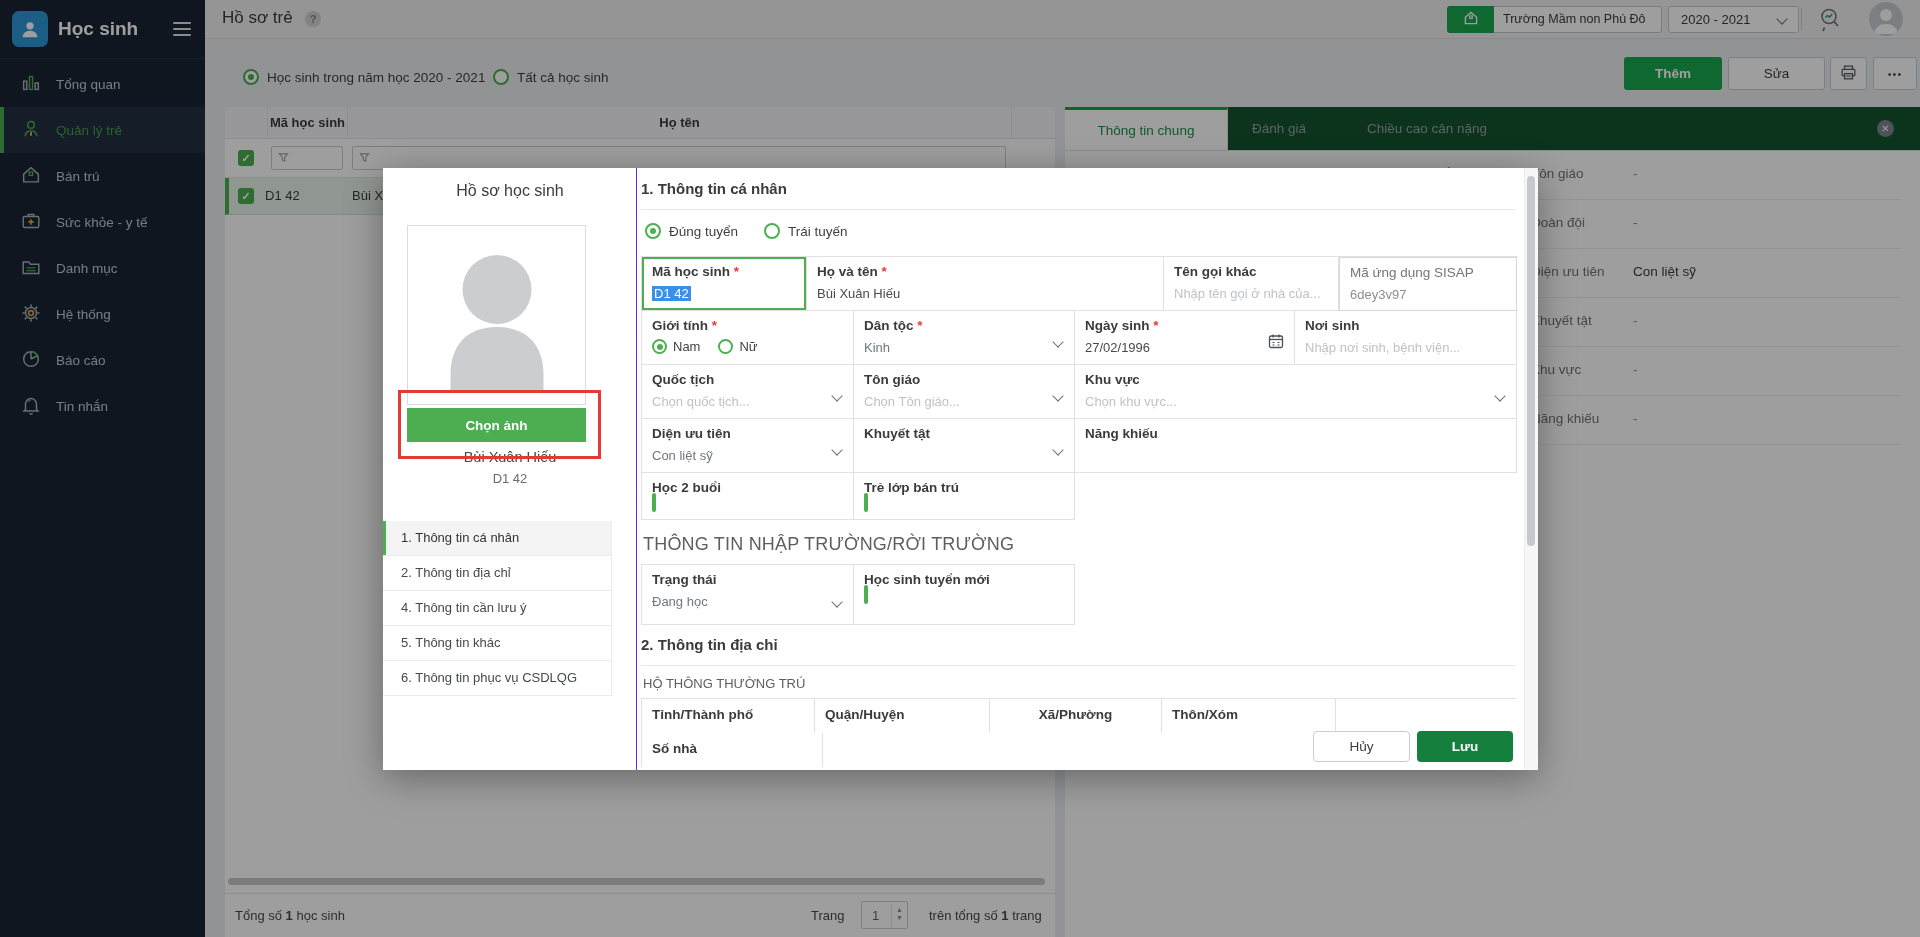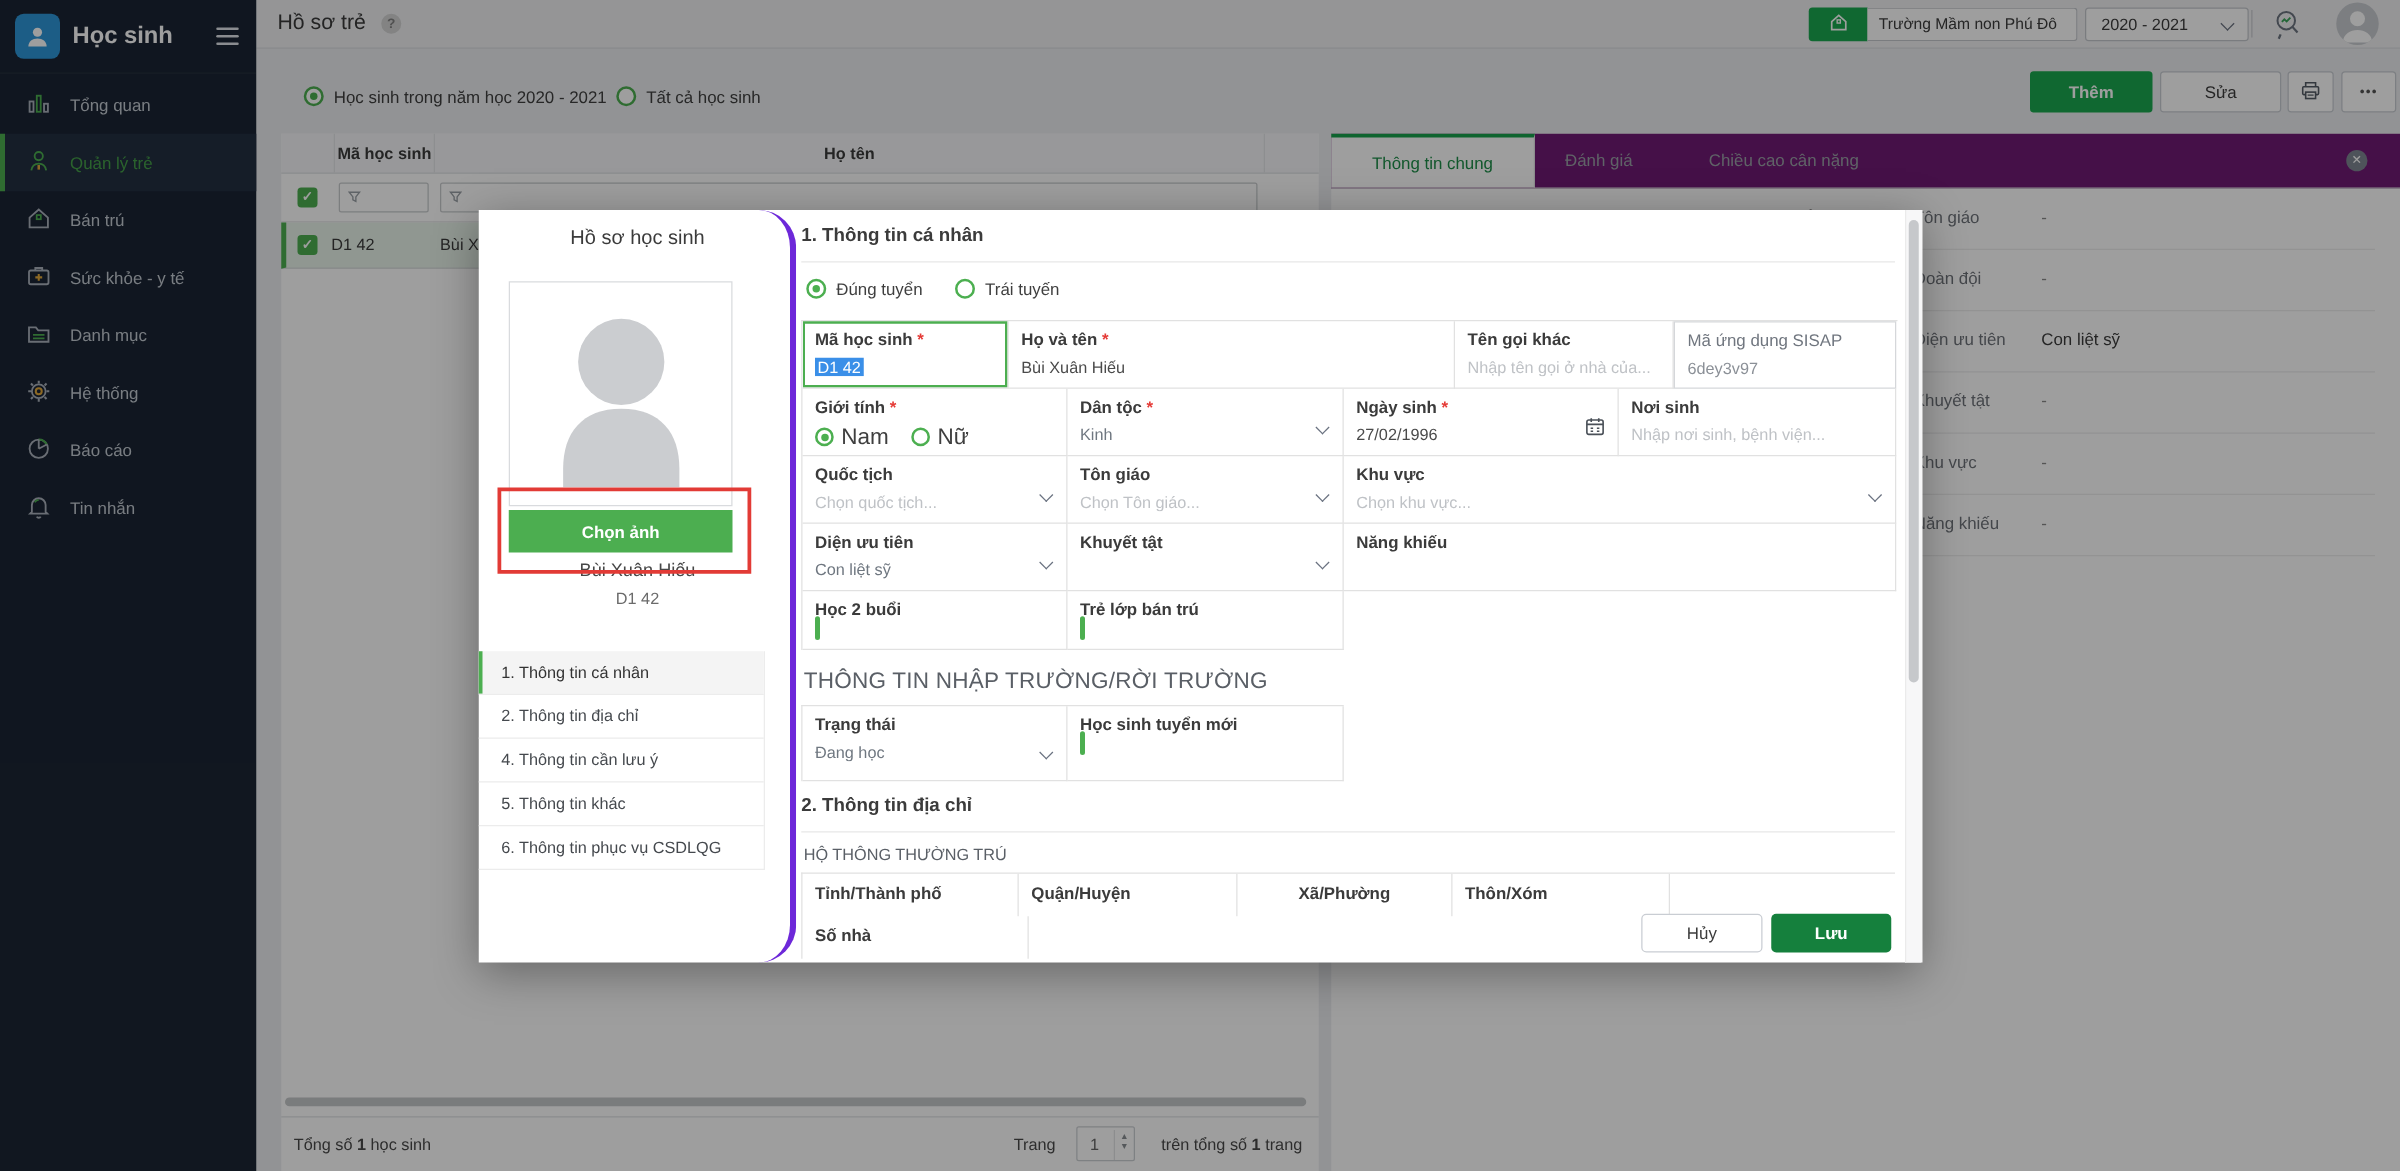--- a/index.html
+++ b/index.html
@@ -69,39 +69,39 @@
   .pg-total{position:absolute;left:10px;top:14px;}
   .pg-label{position:absolute;left:586px;top:14px;}
   .pg-box{position:absolute;left:636px;top:7px;width:47px;height:28px;border:1px solid #ccd0d4;border-radius:2px;box-sizing:border-box;background:#fff;}
   .pg-box .val{position:absolute;left:10px;top:6px;color:#666;}
   .pg-box .spin{position:absolute;right:4px;top:2px;display:flex;flex-direction:column;gap:1px;font-size:7px;color:#8a8f94;
                 border-left:1px solid #e2e4e6;padding:2px 0 0 4px;height:22px;cursor:pointer;}
   .pg-of{position:absolute;left:704px;top:14px;}
   b{font-weight:bold;}
   
   .detail-panel{position:absolute;left:1065px;top:107px;width:855px;height:830px;background:#fff;z-index:5;}
-  .tabs{position:relative;height:43px;background:#701a75;border-bottom:1px solid #e1e2e4;}
+  .tabs{position:relative;height:43px;background:#14532d;border-bottom:1px solid #e1e2e4;}
   .tab-active{position:absolute;left:0;top:0;width:163px;height:43px;background:#fff;border-top:3px solid #18a24c;
               border-right:1px solid #e1e2e4;box-sizing:border-box;color:#1e8e49;font-size:13.5px;
               display:flex;align-items:center;justify-content:center;cursor:pointer;}
   .tab-inactive{position:absolute;top:0;height:43px;line-height:43px;color:#9aa0a6;font-size:13.5px;cursor:pointer;}
   .tab2{left:187px;} .tab3{left:302px;}
   .close-circle{position:absolute;left:812px;top:13px;width:17px;height:17px;border-radius:50%;background:#7f8792;
                 color:#fff;font-size:10px;text-align:center;line-height:17px;cursor:pointer;}
   .d-row{position:relative;height:48px;margin:0 20px;border-bottom:1px solid #ededee;font-size:13.5px;}
   .d-row span{position:absolute;top:15px;}
   .dl1{left:205px;color:#6f737a;} .dv1{left:304px;color:#3c3c3c;}
   .dl2{left:446px;color:#6f737a;} .dv2{left:548px;color:#3c3c3c;}
   .dash{color:#8a8a8a;}
   
   .overlay{position:absolute;left:0;top:0;width:1920px;height:937px;background:rgba(0,0,0,.38);z-index:40;}
   
   .modal{position:absolute;left:383px;top:168px;width:1154px;height:602px;background:#fff;z-index:50;
          box-shadow:0 8px 34px rgba(0,0,0,.35);}
-  .m-left{position:absolute;left:0;top:0;width:254px;height:602px;border-right:5px solid #6d28d9;box-sizing:border-box;border-radius:30px;}
+  .m-left{position:absolute;left:0;top:0;width:254px;height:602px;border-right:1px solid #6d28d9;box-sizing:border-box;}
   .m-title{position:absolute;left:0;top:14px;width:254px;text-align:center;font-size:16px;color:#3b3b3b;}
   .m-avatar{position:absolute;left:24px;top:57px;width:179px;height:180px;border:1px solid #d9dbde;box-sizing:border-box;
             display:flex;align-items:center;justify-content:center;overflow:hidden;}
   .m-choose{position:absolute;left:24px;top:240px;width:179px;height:34px;background:#4cae50;color:#fff;font-weight:bold;
             font-size:13.5px;display:flex;align-items:center;justify-content:center;cursor:pointer;}
   .red-rect{position:absolute;left:15px;top:222px;width:197px;height:63px;border:3px solid #e23b36;z-index:60;pointer-events:none;}
   .m-name{position:absolute;left:0;top:281px;width:254px;text-align:center;font-size:14.5px;color:#474747;}
   .m-code{position:absolute;left:0;top:303px;width:254px;text-align:center;font-size:13px;color:#6b6b6b;}
   .m-nav{position:absolute;left:0;top:353px;width:228px;border-right:1px solid #ececec;border-bottom:1px solid #ececec;}
   .m-nav-item{height:34px;line-height:34px;padding-left:18px;font-size:13px;color:#45494e;border-top:1px solid #ececec;cursor:pointer;}
@@ -130,21 +130,21 @@
   .cell.boxed .flabel{font-weight:normal;color:#70767f;}
   .cell.boxed .fvalue{color:#8b9097;}
   .w165{width:165px;} .w357{width:357px;} .w175{width:175px;} .w178{width:178px;}
   .w212{width:212px;} .w221{width:221px;} .w220{width:220px;} .w222{width:222px;} .w442{width:442px;}
   .wa173{width:173px;} .wa175{width:175px;} .wa172{width:172px;text-align:center;} .wa174{width:174px;} .wa181{width:181px;}
   .h47{height:47px;} .h60{height:60px;} .h34{height:34px;border-bottom:none;padding-top:8px;}
   .cell .checkbox{margin-top:5px;cursor:pointer;}
   .mini-radios{display:flex;gap:18px;margin-top:6px;}
   .mini-radios .radio{width:15px;height:15px;}
   .mini-radios .radio.sel::after{left:2.5px;top:2.5px;}
-  .mini-radios .rl{font-size:18px;color:#3f3f3f;margin-left:6px;}
+  .mini-radios .rl{font-size:13px;color:#3f3f3f;margin-left:6px;}
   .f-sec-school{position:absolute;left:2px;top:366px;font-size:18px;color:#5a5f66;letter-spacing:.2px;}
   .f-h2{position:absolute;left:0;top:468px;font-size:15px;font-weight:bold;color:#3b3b3b;}
   .f-hr2{position:absolute;left:0;top:497px;width:875px;height:1px;background:#e8e8e8;}
   .f-hokhau{position:absolute;left:2px;top:508px;font-size:13px;color:#5a5f66;}
   .m-btn{position:absolute;top:563px;height:31px;border-radius:4px;box-sizing:border-box;display:flex;align-items:center;
          justify-content:center;font-size:13.5px;cursor:pointer;z-index:55;}
   .m-cancel{left:930px;width:97px;background:#fff;border:1px solid #c9cdd3;color:#3c3c3c;}
   .m-save{left:1034px;width:96px;background:#15803d;color:#fff;font-weight:bold;}
   .m-scroll-track{position:absolute;left:1141px;top:0;width:13px;height:602px;background:#f7f7f8;border-left:1px solid #ebebeb;}
   .m-scroll-thumb{position:absolute;left:2px;top:8px;width:8px;height:370px;background:#c6c8cb;border-radius:4px;cursor:grab;}

